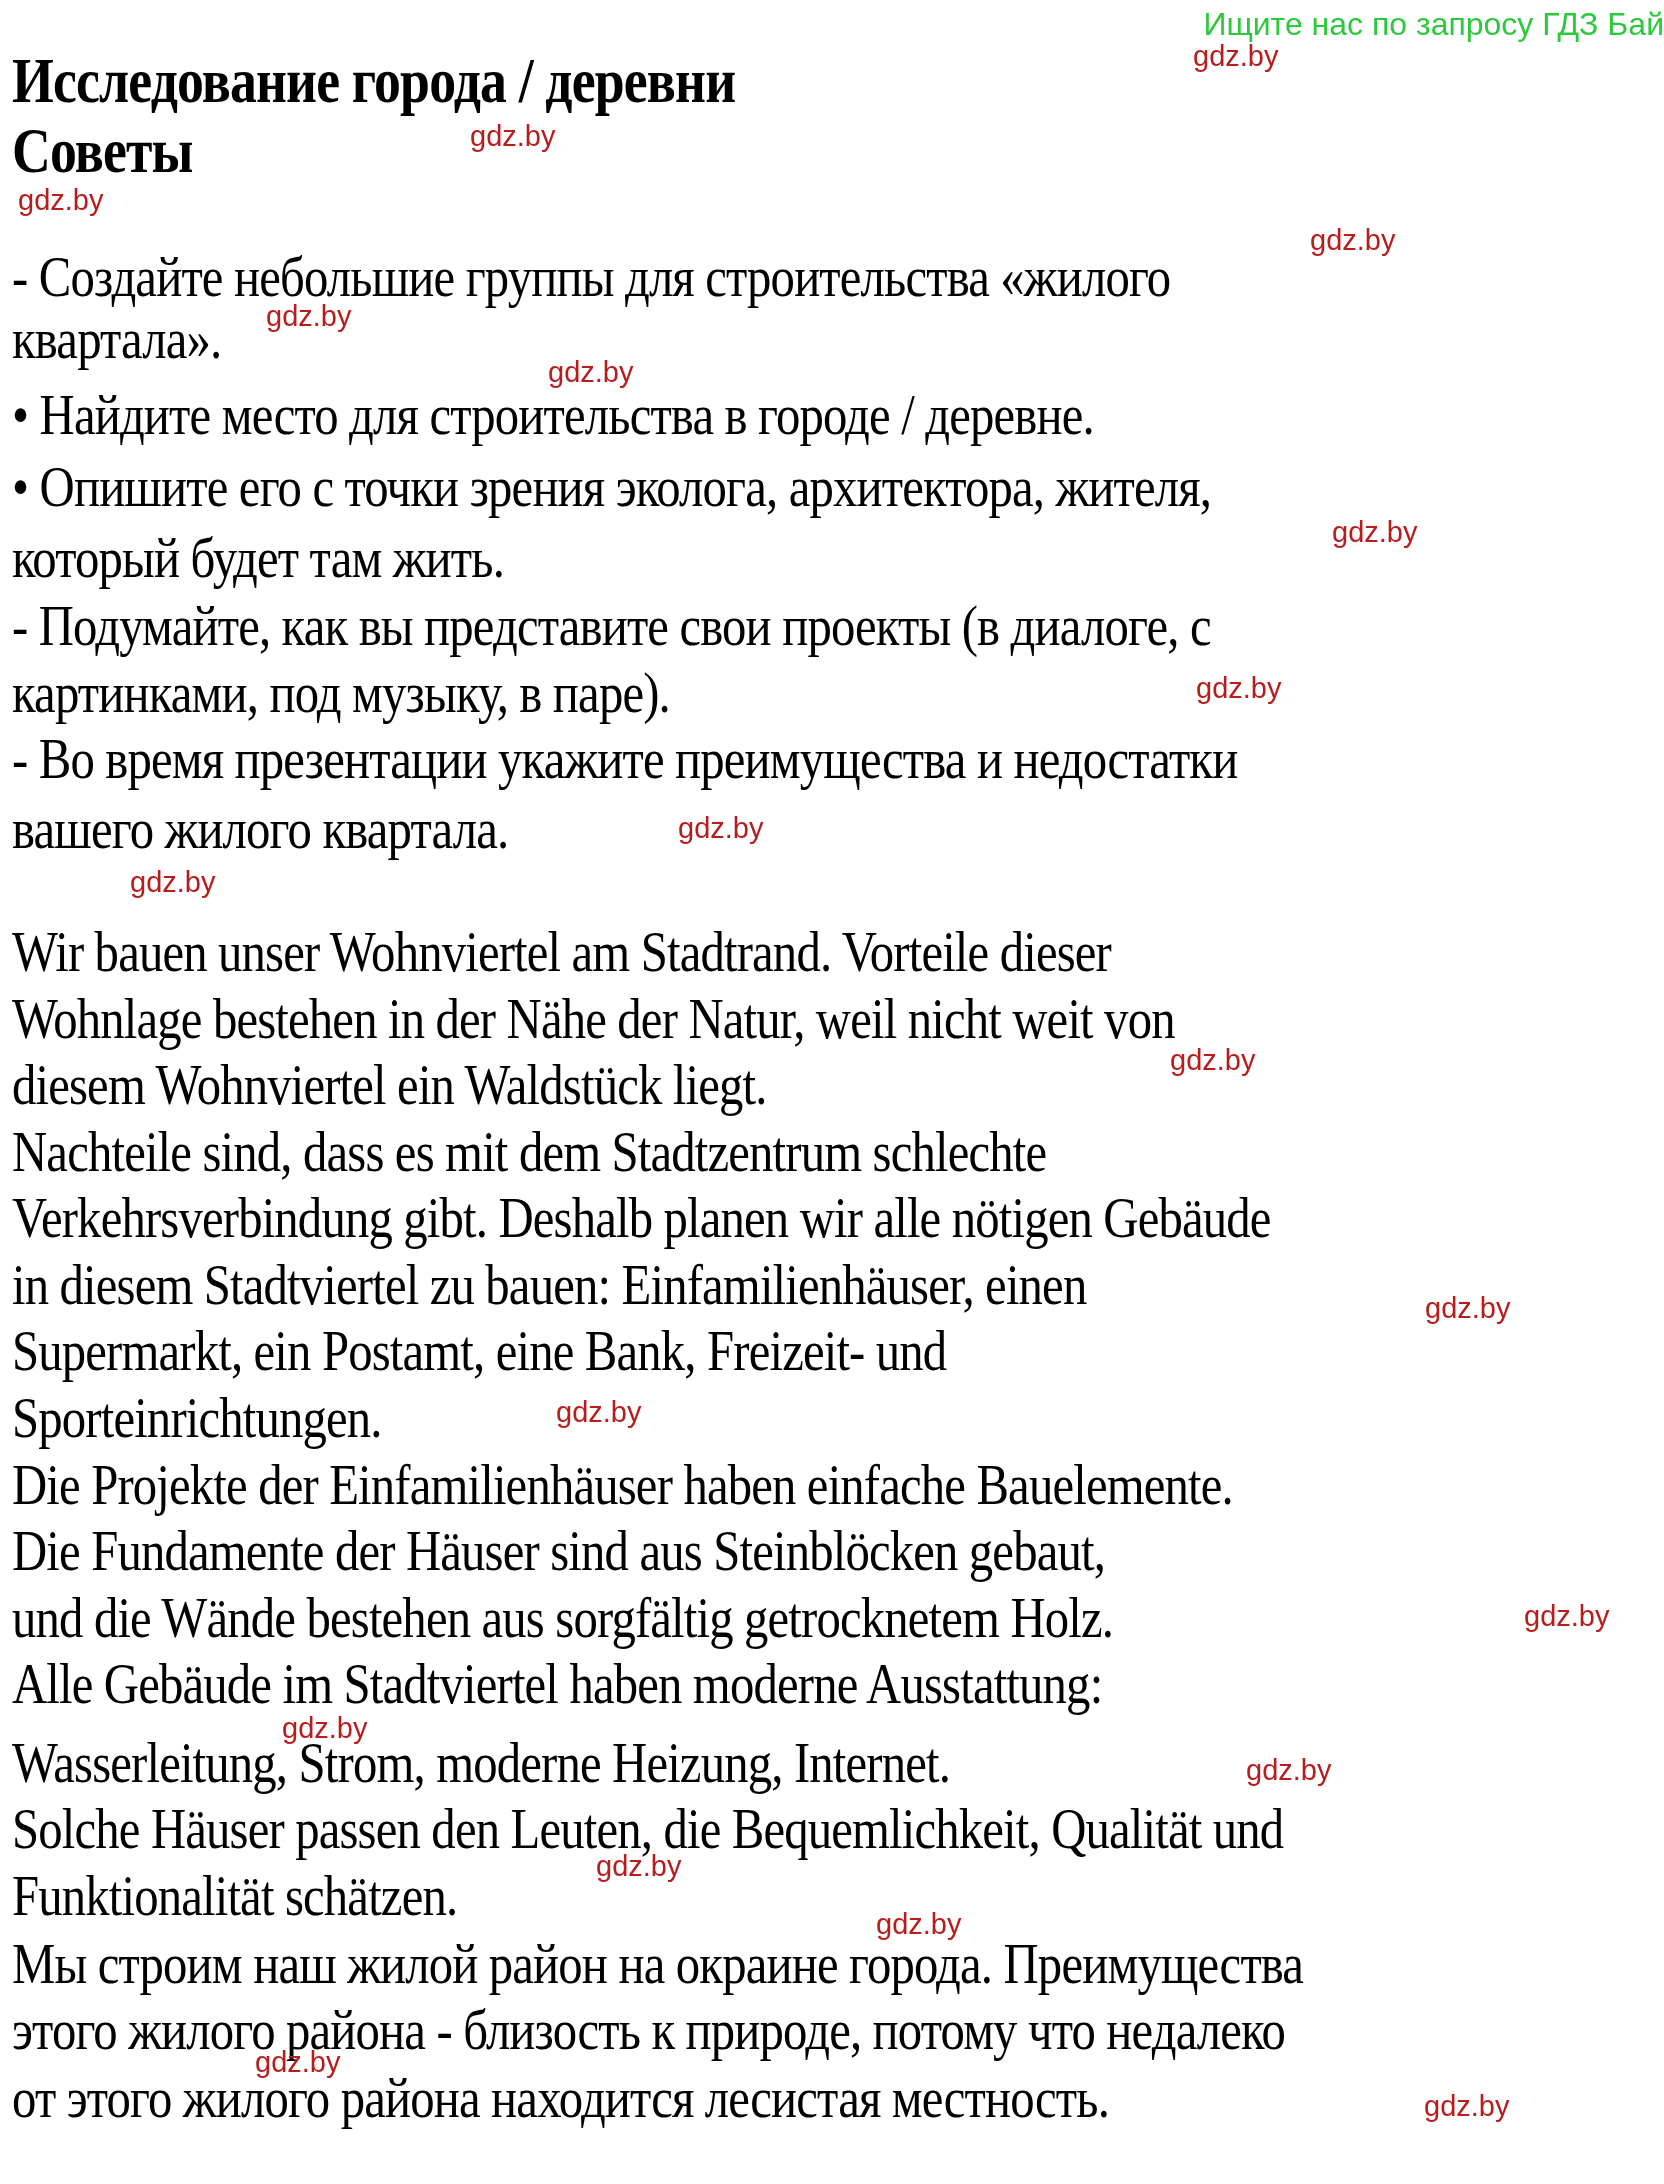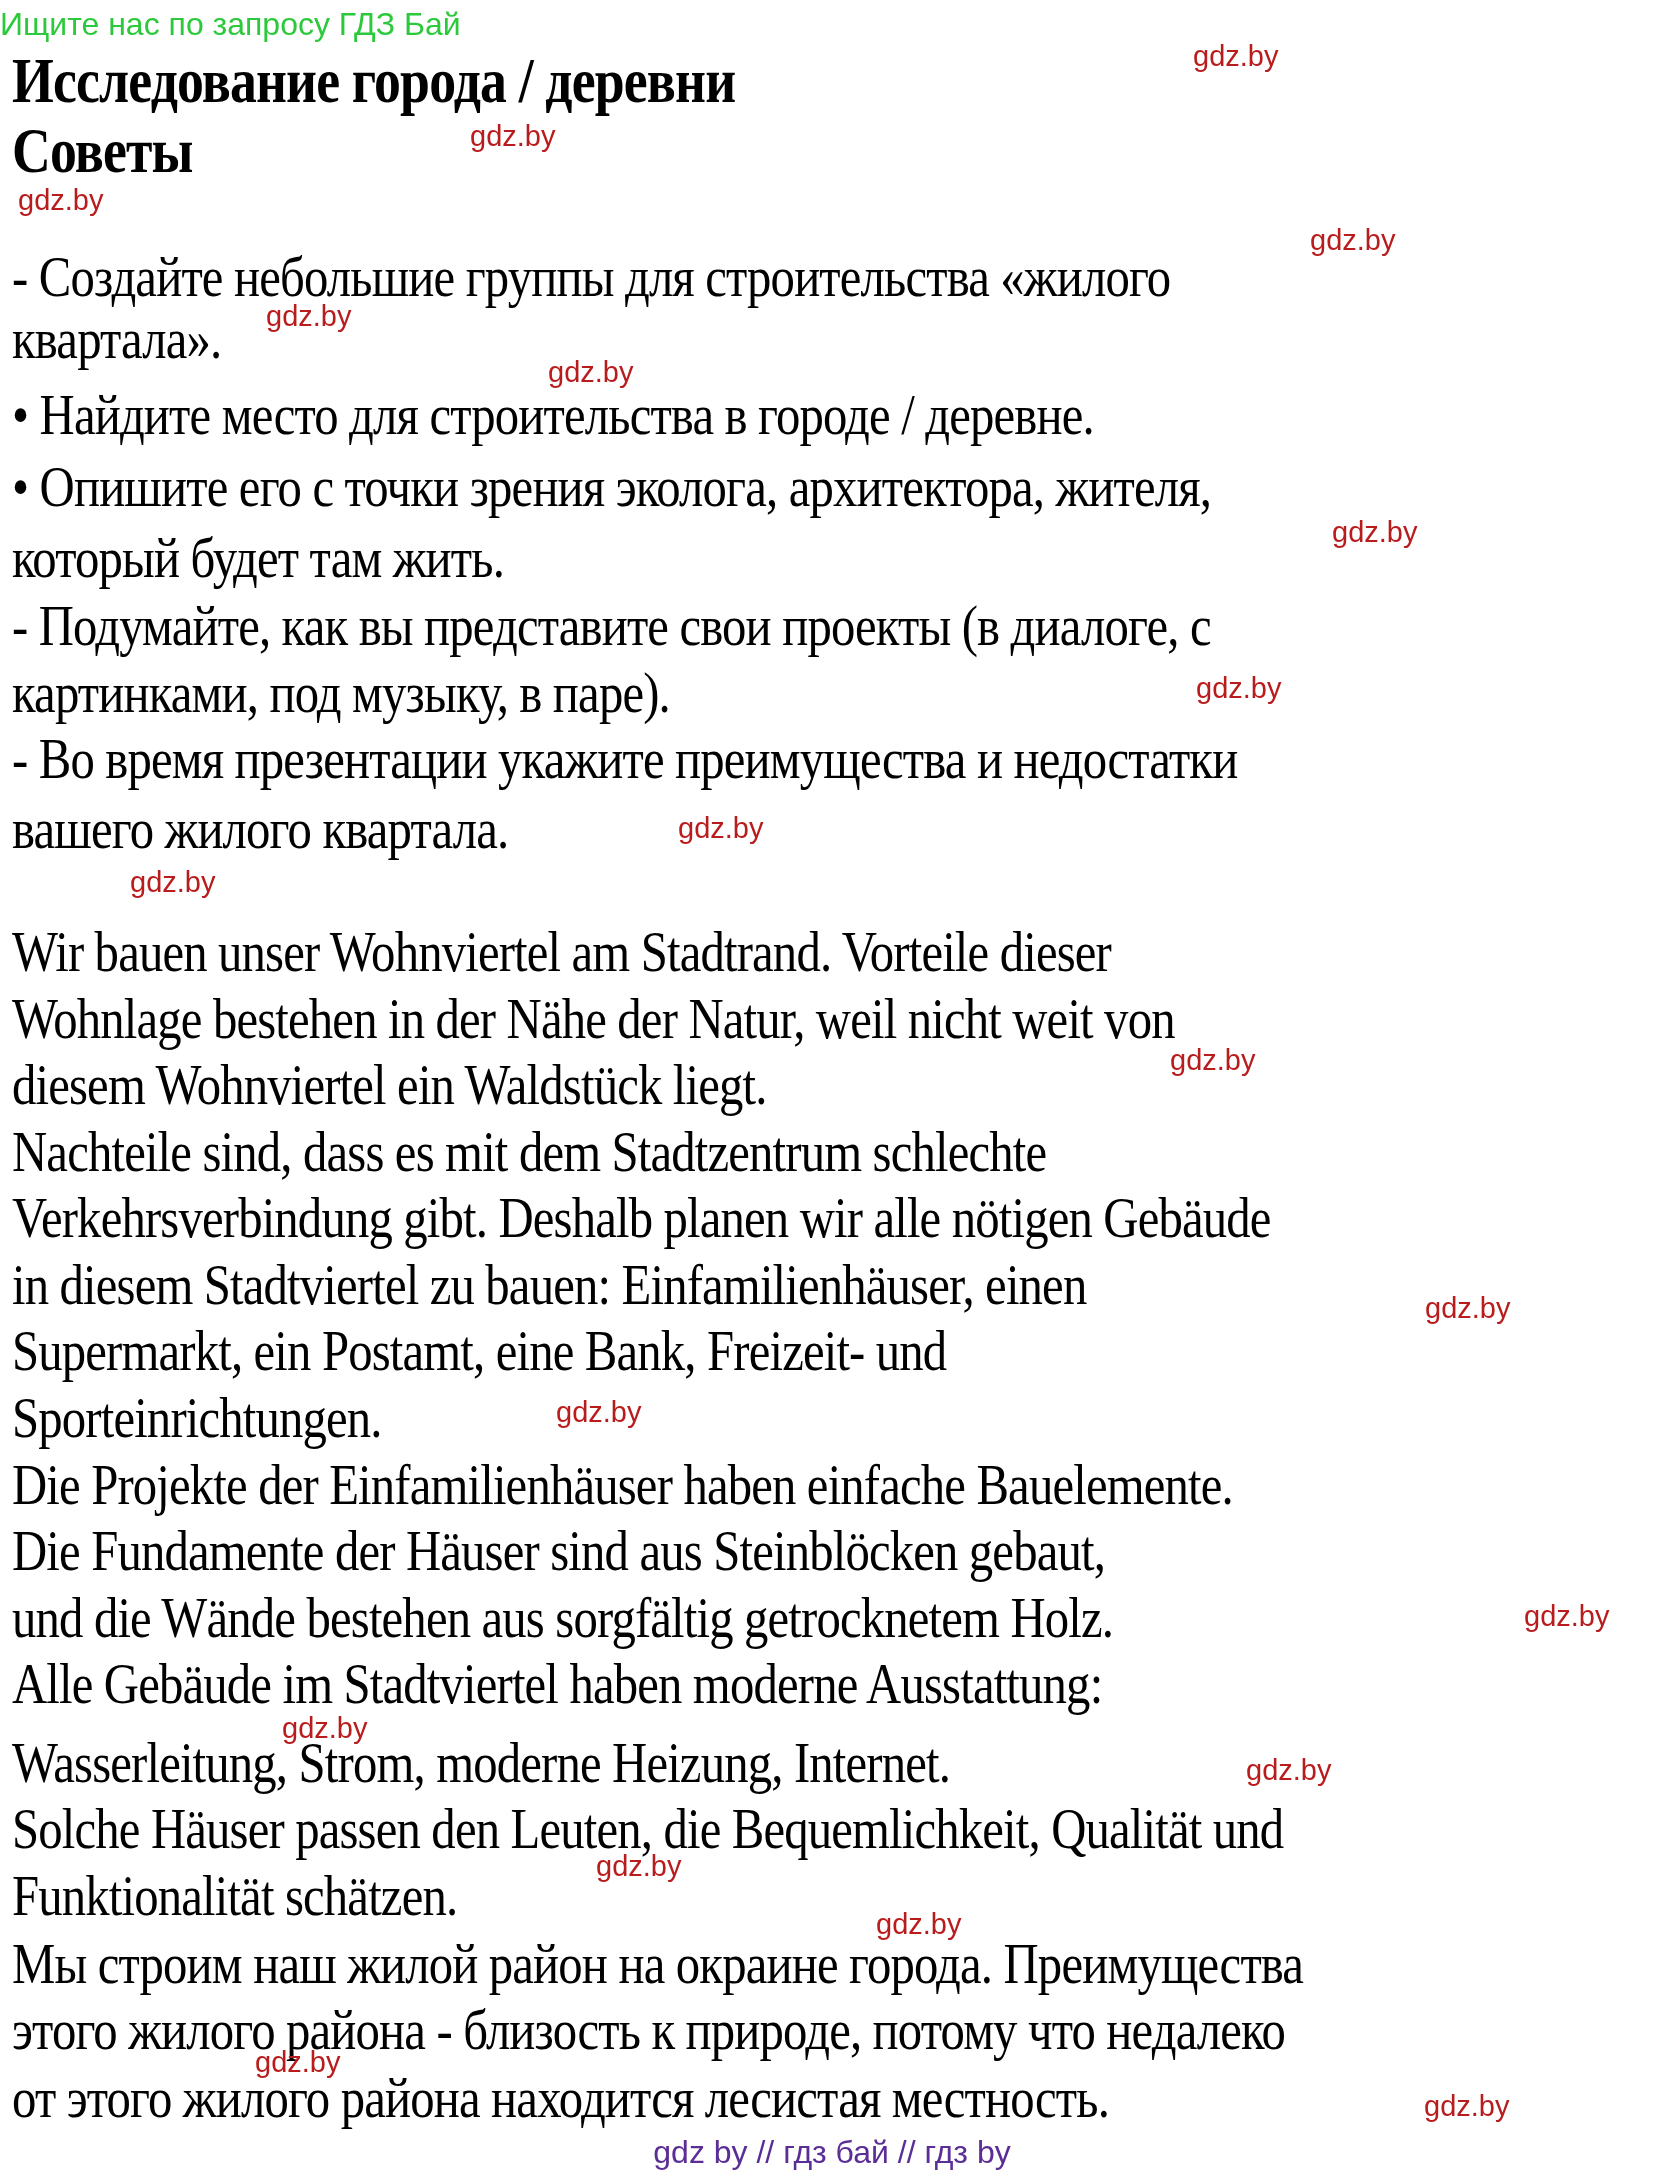--- a/index.html
+++ b/index.html
@@ -6,21 +6,21 @@
   .page {
     position:relative;
     width:1664px; height:2184px;
     background:#ffffff;
     overflow:hidden;
     font-family:"Liberation Serif", serif;
     color:#000000;
   }
   .promo {
     position:absolute; top:6px; left:0; width:100%;
-    text-align:left;
+    text-align:right;
     font-family:"Liberation Sans", sans-serif;
     font-size:32px; color:#2dc93c;
   }
   .title-line {
     position:absolute; left:12px;
     font-size:64px; font-weight:bold;
     white-space:nowrap;
     transform:scaleX(0.84); transform-origin:0 0;
     letter-spacing:-1px;
   }
@@ -97,15 +97,14 @@
   <span class="wm" style="left:1425px; top:1292px;">gdz.by</span>
   <span class="wm" style="left:556px;  top:1396px;">gdz.by</span>
   <span class="wm" style="left:1524px; top:1600px;">gdz.by</span>
   <span class="wm" style="left:282px;  top:1712px;">gdz.by</span>
   <span class="wm" style="left:1246px; top:1754px;">gdz.by</span>
   <span class="wm" style="left:596px;  top:1850px;">gdz.by</span>
   <span class="wm" style="left:876px;  top:1908px;">gdz.by</span>
   <span class="wm" style="left:255px;  top:2046px;">gdz.by</span>
   <span class="wm" style="left:1424px; top:2090px;">gdz.by</span>
 
-  <div class="footer">gdz by  //  гдз бай  //  гдз by</div>
 
 </div>
 
 </body></html>

